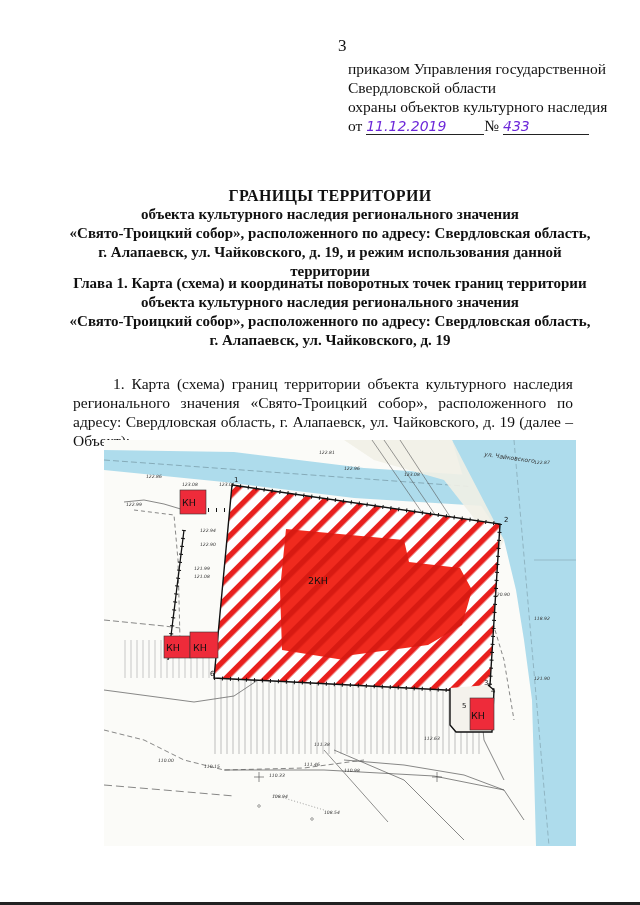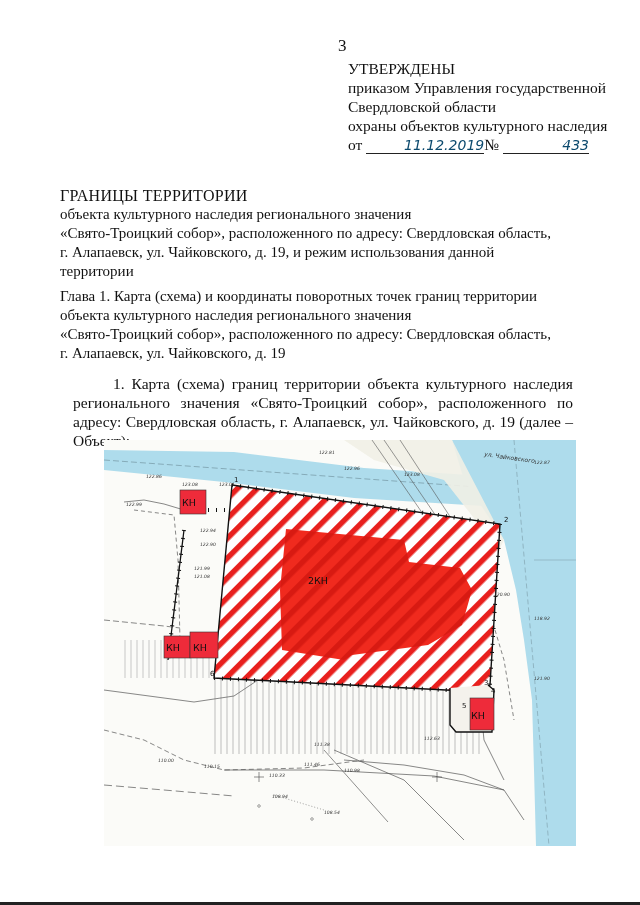--- a/index.html
+++ b/index.html
@@ -1,47 +1,46 @@
 <!DOCTYPE html>
 <html><head>
   <meta charset="utf-8">
   <style>
     html, body { margin: 0; padding: 0; background: #ffffff; }
     body { width: 640px; height: 905px; position: relative; overflow: hidden;
            font-family: "Liberation Serif", "DejaVu Serif", serif; color: #111; }
     .page-num { position: absolute; left: 338px; top: 36px; font-size: 17px; }
     .approval { position: absolute; left: 348px; top: 59px; font-size: 15.5px; line-height: 19px; }
     .approval .line { white-space: nowrap; }
-    .approval .field { display: inline-block; border-bottom: 1px solid #222; text-align: right;
-                       font-family: "DejaVu Sans", sans-serif; font-style: italic; color: #0c4a6e;
+    .approval .field { display: inline-block; border-bottom: 1px solid #222; text-align: left;
+                       font-family: "DejaVu Sans", sans-serif; font-style: italic; color: #6d28d9;
                        font-size: 14px; line-height: 16px; }
     .approval .date-field { width: 118px; }
     .approval .num-field { width: 86px; margin-left: 4px; }
-    .title-block { position: absolute; left: 60px; width: 540px; text-align: left; font-weight: normal;
+    .title-block { position: absolute; left: 60px; width: 540px; text-align: center; font-weight: bold;
                    font-size: 15px; line-height: 19px; }
     .title-block.main { top: 186px; }
     .title-block.main .big { font-size: 16px; letter-spacing: 0.3px; }
-    .title-block.chapter { top: 287px; }
+    .title-block.chapter { top: 274px; }
     .para { position: absolute; left: 73px; width: 500px; top: 374px; font-size: 15.5px; line-height: 19px;
             text-align: justify; }
     .para .indent { display: inline-block; width: 40px; }
     .map { position: absolute; left: 104px; top: 440px; width: 472px; height: 406px; }
     .map svg { display: block; }
     .map-label { font-family: "DejaVu Sans", sans-serif; font-size: 9.5px; fill: #111; }
     .pt-label { font-family: "DejaVu Sans", sans-serif; font-size: 7px; fill: #111; }
     .elev { font-family: "DejaVu Sans", sans-serif; font-size: 4.5px; font-style: italic; fill: #333; }
     .bottom-bar { position: absolute; left: 0; top: 902px; width: 640px; height: 3px; background: #222; }
   </style>
 </head>
 <body>
 
 <div class="page-num">3</div>
 
 <div class="approval">
-  <div class="line">УТВЕРЖДЕНЫ</div>
   <div class="line">приказом Управления государственной</div>
   <div class="line">Свердловской области</div>
   <div class="line">охраны объектов культурного наследия</div>
   <div class="line">
     <span>от</span>
     <span class="field date-field">11.12.2019</span><span>№</span><span class="field num-field">433</span>
   </div>
 </div>
 
 <div class="title-block main">

